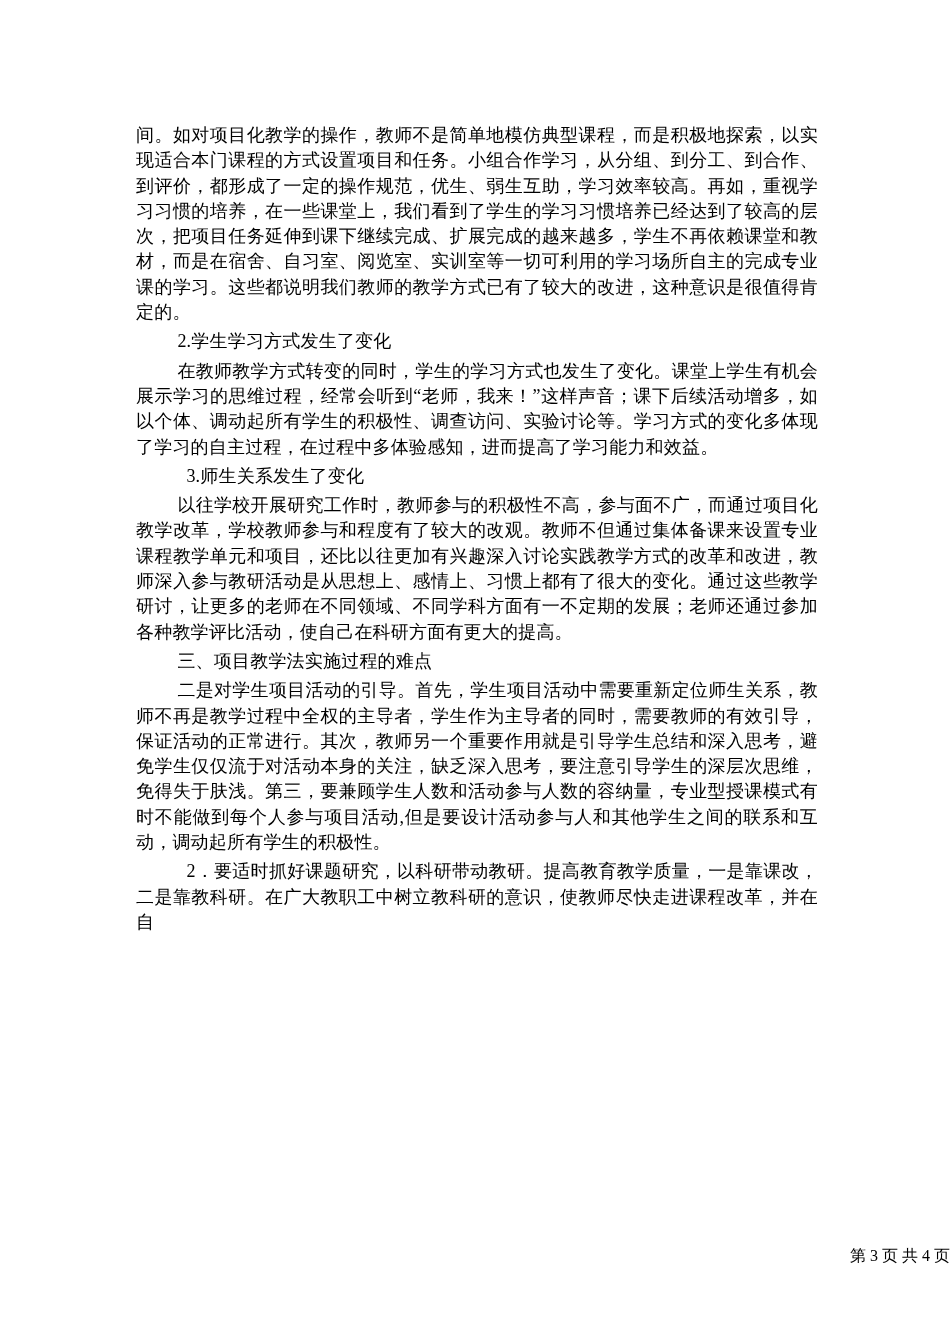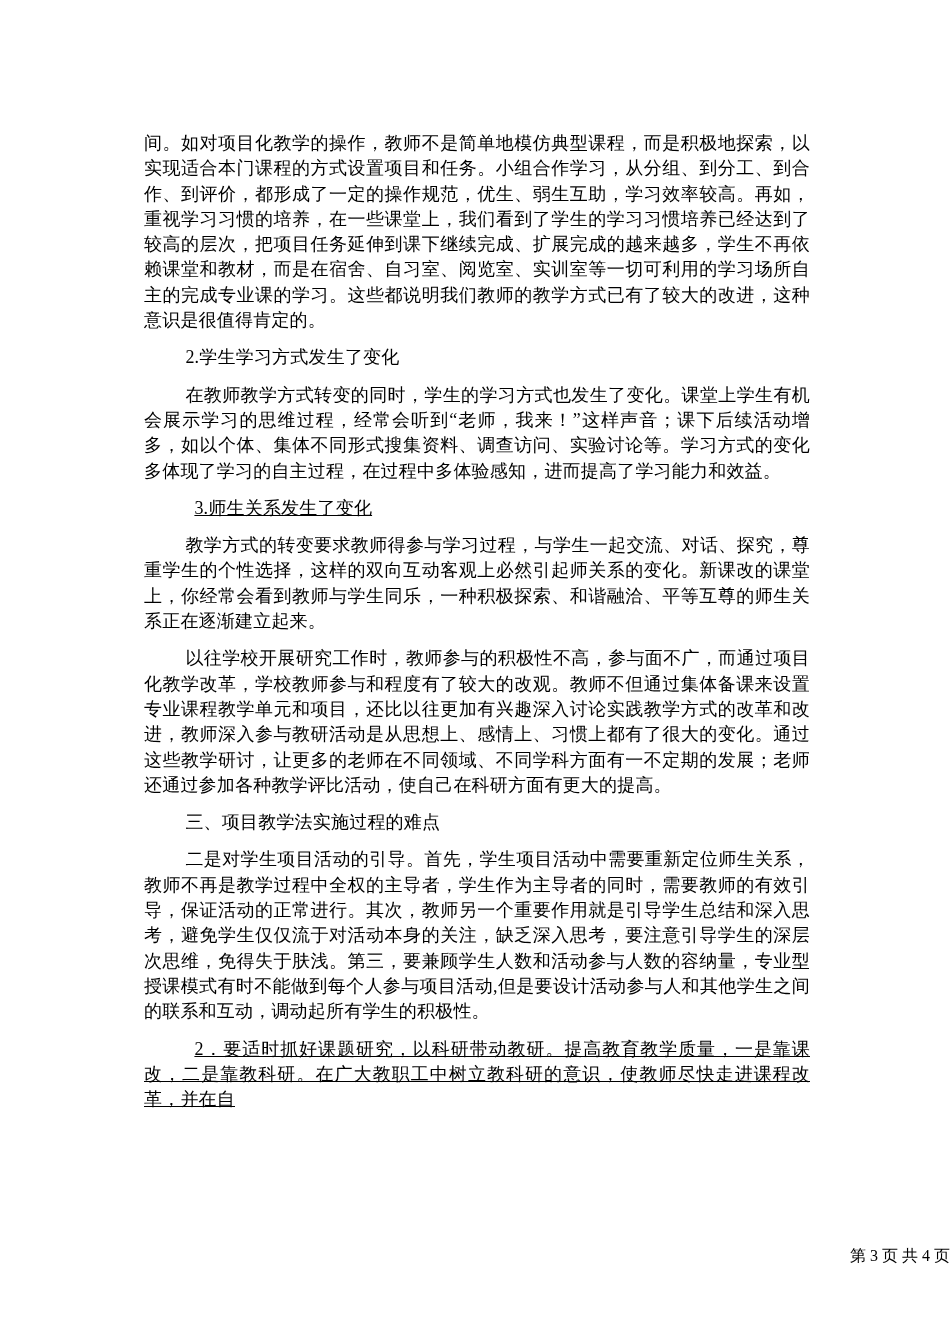--- a/index.html
+++ b/index.html
@@ -21,46 +21,45 @@
     left: 132px;
     top: 119px;
     width: 690px;
     font-size: 18px;
     line-height: 25.3px;
     text-align: justify;
     text-justify: inter-ideograph;
     letter-spacing: 0.2px;
   }
   p.para {
-    margin: 12px;
+    margin: 4px;
     padding: 0;
   }
   .indent-none   { text-indent: 0; }
   .indent-normal { text-indent: 2.3em; }
-  .indent-large  { text-indent: 2.8em; text-decoration: underline; }
+  .indent-large  { text-indent: 2.8em; }
   .page-footer {
     position: absolute;
     left: 0;
     top: 1246px;
     width: 950px;
     text-align: right;
     font-size: 16px;
     line-height: 20px;
     color: #000000;
   }
 </style>
 </head>
 <body>
 
 <div class="page">
   <div class="doc-body">
       <p class="para indent-none">间。如对项目化教学的操作，教师不是简单地模仿典型课程，而是积极地探索，以实现适合本门课程的方式设置项目和任务。小组合作学习，从分组、到分工、到合作、到评价，都形成了一定的操作规范，优生、弱生互助，学习效率较高。再如，重视学习习惯的培养，在一些课堂上，我们看到了学生的学习习惯培养已经达到了较高的层次，把项目任务延伸到课下继续完成、扩展完成的越来越多，学生不再依赖课堂和教材，而是在宿舍、自习室、阅览室、实训室等一切可利用的学习场所自主的完成专业课的学习。这些都说明我们教师的教学方式已有了较大的改进，这种意识是很值得肯定的。</p>
       <p class="para indent-normal">2.学生学习方式发生了变化</p>
-      <p class="para indent-normal">在教师教学方式转变的同时，学生的学习方式也发生了变化。课堂上学生有机会展示学习的思维过程，经常会听到“老师，我来！”这样声音；课下后续活动增多，如以个体、集体不同形式搜集资料、调查访问、实验讨论等。学习方式的变化多体现了学习的自主过程，在过程中多体验感知，进而提高了学习能力和效益。</p>
+      <p class="para indent-normal">在教师教学方式转变的同时，学生的学习方式也发生了变化。课堂上学生有机会展示学习的思维过程，经常会听到“老师，我来！”这样声音；课下后续活动增多，如以个体、调动起所有学生的积极性、调查访问、实验讨论等。学习方式的变化多体现了学习的自主过程，在过程中多体验感知，进而提高了学习能力和效益。</p>
       <p class="para indent-large">3.师生关系发生了变化</p>
-      <p class="para indent-normal">教学方式的转变要求教师得参与学习过程，与学生一起交流、对话、探究，尊重学生的个性选择，这样的双向互动客观上必然引起师关系的变化。新课改的课堂上，你经常会看到教师与学生同乐，一种积极探索、和谐融洽、平等互尊的师生关系正在逐渐建立起来。</p>
       <p class="para indent-normal">以往学校开展研究工作时，教师参与的积极性不高，参与面不广，而通过项目化教学改革，学校教师参与和程度有了较大的改观。教师不但通过集体备课来设置专业课程教学单元和项目，还比以往更加有兴趣深入讨论实践教学方式的改革和改进，教师深入参与教研活动是从思想上、感情上、习惯上都有了很大的变化。通过这些教学研讨，让更多的老师在不同领域、不同学科方面有一不定期的发展；老师还通过参加各种教学评比活动，使自己在科研方面有更大的提高。</p>
       <p class="para indent-normal">三、项目教学法实施过程的难点</p>
       <p class="para indent-normal">二是对学生项目活动的引导。首先，学生项目活动中需要重新定位师生关系，教师不再是教学过程中全权的主导者，学生作为主导者的同时，需要教师的有效引导，保证活动的正常进行。其次，教师另一个重要作用就是引导学生总结和深入思考，避免学生仅仅流于对活动本身的关注，缺乏深入思考，要注意引导学生的深层次思维，免得失于肤浅。第三，要兼顾学生人数和活动参与人数的容纳量，专业型授课模式有时不能做到每个人参与项目活动,但是要设计活动参与人和其他学生之间的联系和互动，调动起所有学生的积极性。</p>
       <p class="para indent-large">2．要适时抓好课题研究，以科研带动教研。提高教育教学质量，一是靠课改，二是靠教科研。在广大教职工中树立教科研的意识，使教师尽快走进课程改革，并在自</p>
     </div>
   <div class="page-footer">第 3 页 共 4 页</div>
 </div>
 
 </body></html>

